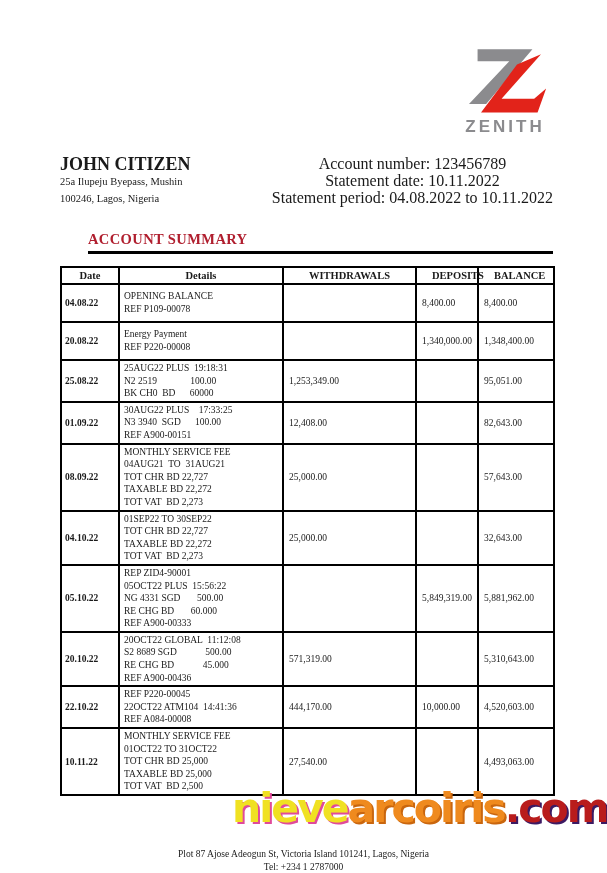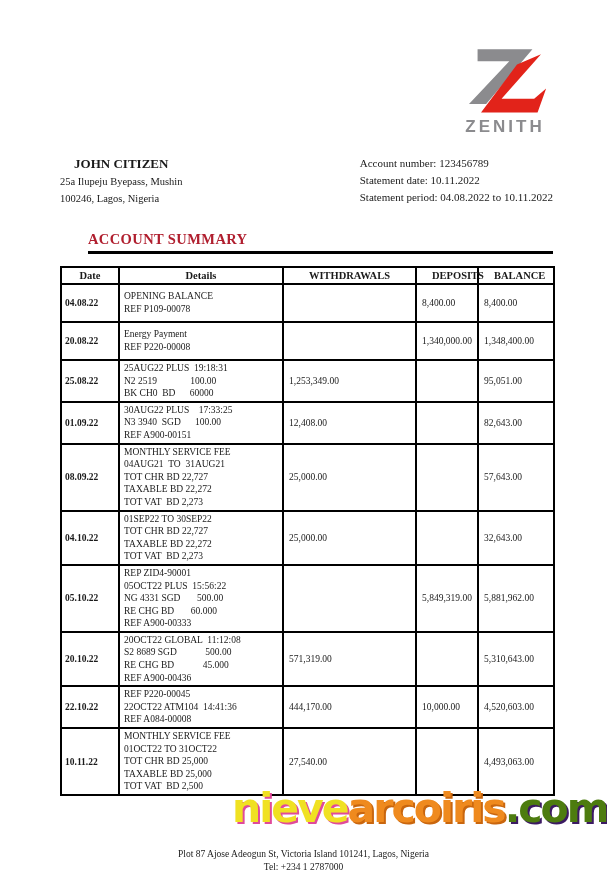--- a/index.html
+++ b/index.html
@@ -8,22 +8,22 @@
 
   
   .logo-block{position:absolute;top:44px;right:52px;width:100px;text-align:center;}
   .logo-block svg{display:block;margin:0 auto;}
   .brand-word{font-family:"Liberation Sans",sans-serif;font-weight:bold;font-size:17px;
     letter-spacing:3px;color:#8b8b8e;margin-top:1px;}
 
   
   .info-row{display:flex;justify-content:space-between;padding:155px 54px 0 60px;}
   .holder{font-size:10.5px;line-height:17px;}
-  .holder-name{font-size:13px;font-weight:bold;line-height:18px;text-align:center;}
-  .stmt-info{font-size:11px;line-height:17px;text-align:left;}
+  .holder-name{font-size:18px;font-weight:bold;line-height:18px;text-align:center;}
+  .stmt-info{font-size:16px;line-height:17px;text-align:center;}
 
   
   .summary-wrap{margin:24px 54px 0 88px;border-bottom:3px solid #000;padding-bottom:3px;}
   .summary-title{margin:0;font-size:14.5px;font-weight:bold;letter-spacing:.4px;color:#b01e2e;}
 
   
   table.stmt{border-collapse:collapse;margin:12px 54px 0 60px;width:493px;table-layout:fixed;}
   table.stmt th,table.stmt td{border:2px solid #000;}
   table.stmt th{font-size:10.5px;font-weight:bold;padding:2px 15px;text-align:center;}
   col.c-date{width:58px;}col.c-details{width:164px;}col.c-withdrawals{width:133px;}
@@ -36,21 +36,21 @@
   
   .footer{margin-top:52px;text-align:center;}
   .bank-name{font-size:15px;font-weight:bold;color:#b01e2e;margin:0 0 4px 0;}
   .footer-line{font-size:9.5px;line-height:13px;}
 
   
   .watermark{position:absolute;left:232px;top:788px;font-family:"DejaVu Sans",sans-serif;
     font-weight:bold;font-size:41px;letter-spacing:-2px;line-height:1;white-space:nowrap;}
   .wm-1{color:#f0e122;text-shadow:2px 2px 0 #e04a9a;}
   .wm-2{color:#ef8a1e;text-shadow:2px 2px 0 #c9660e;}
-  .wm-3{color:#4d7c0f;text-shadow:2px 2px 0 #3c1a63;}
+  .wm-3{color:#b91c1c;text-shadow:2px 2px 0 #3c1a63;}
 </style>
 </head>
 <body>
 
 <div class="page">
 
   <div class="logo-block">
     <svg width="92" height="72" viewBox="0 0 104 84" aria-hidden="true">
       <polygon points="20,6 84,6 30,70 10,70 57,20 20,20" fill="#8b8b8e"></polygon>
       <polygon points="94,12 48,64 86,64 100,52 90,80 24,80 66,24" fill="#e2231a"></polygon>

